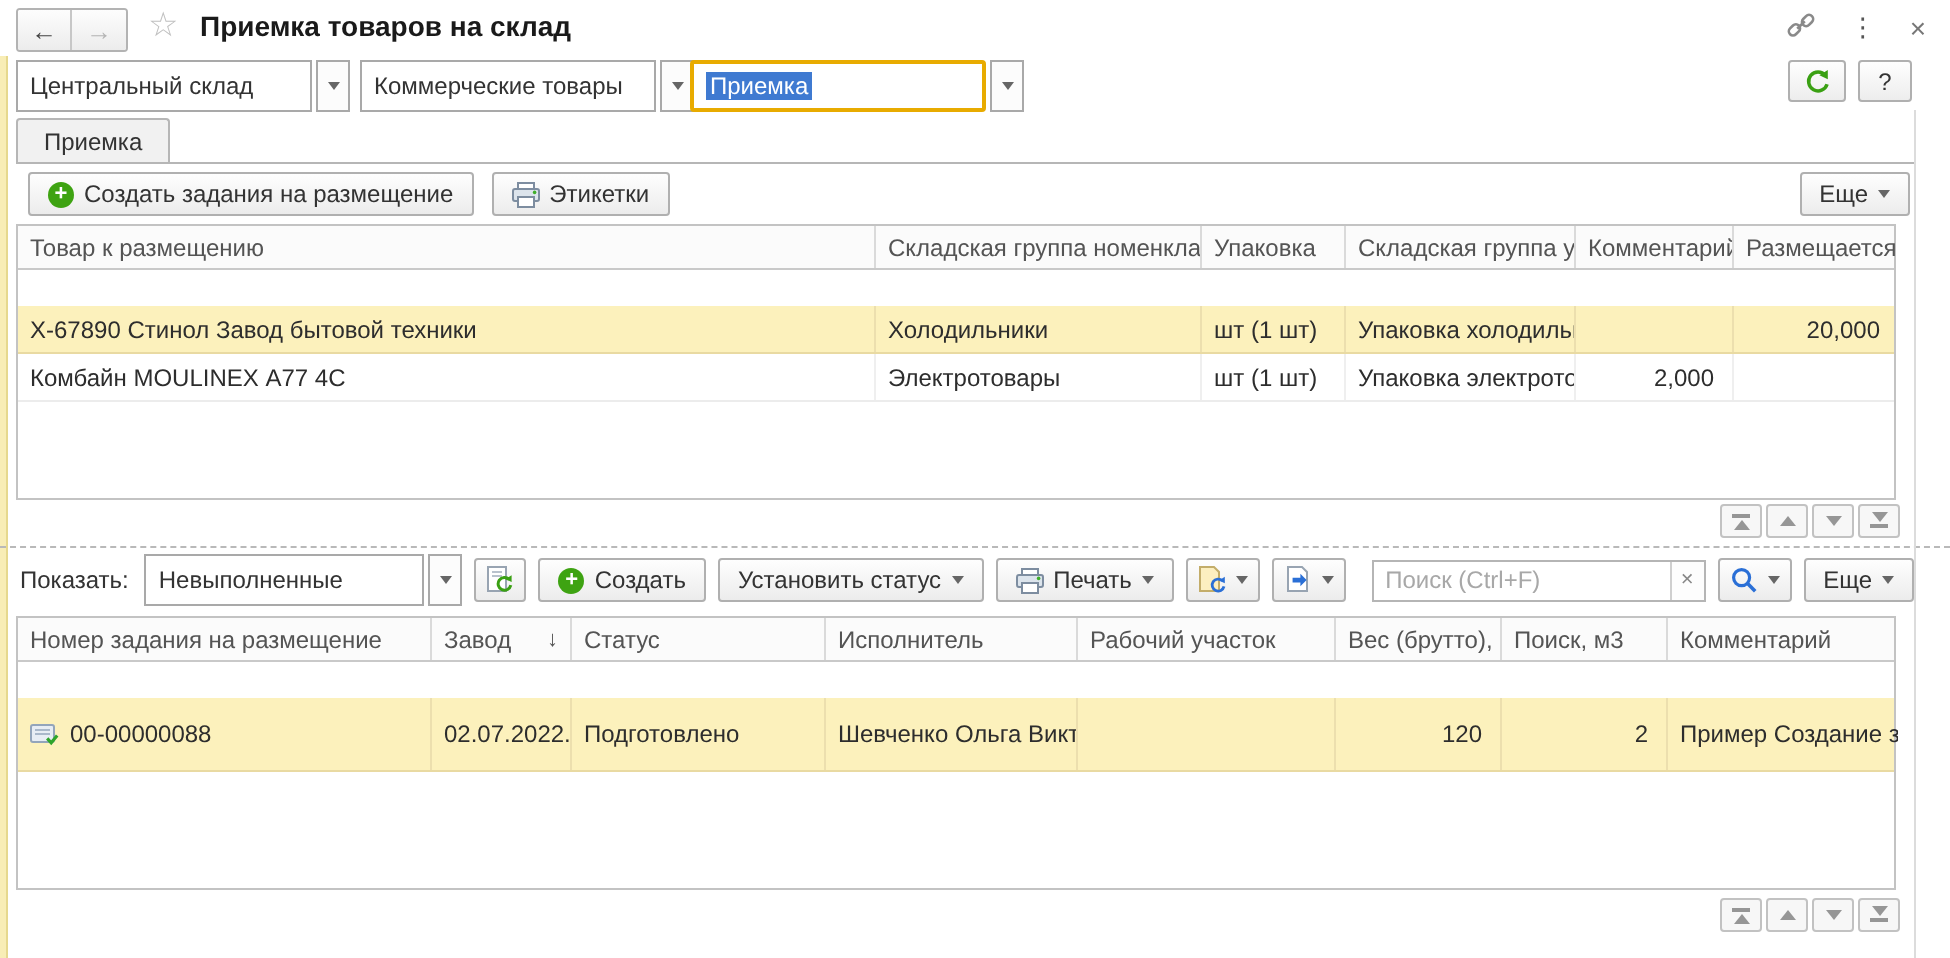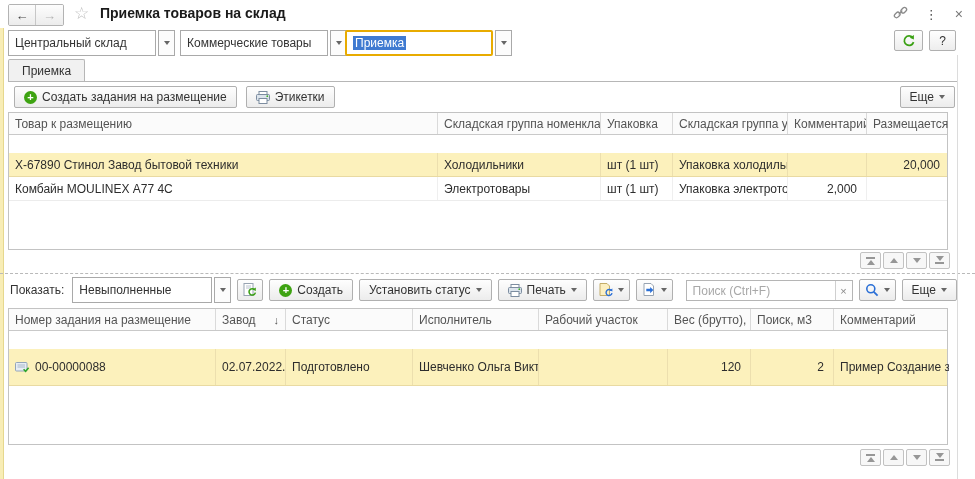--- a/index.html
+++ b/index.html
@@ -86,21 +86,21 @@
     border-top:5px solid #969696; }
   .nbar { width:9px; height:2px; background:#969696; margin:1px 0; }
   #nav1 { top:252px; } #nav2 { top:449px; }
 
   .splitter { position:absolute; top:273px; left:0; width:975px; height:0; border-top:1px dashed #b9b9b9; }
 
   
   .toolbar2 { position:absolute; top:279px; left:10px; right:0; height:22px; display:flex; align-items:center; gap:6px; }
   .show-label { color:#333; margin-right:2px; }
   .icon-only { padding:0 5px; }
-  .search-cluster { position:absolute; right:18px; top:0; display:flex; align-items:flex-end; gap:6px; }
+  .search-cluster { position:absolute; right:18px; top:0; display:flex; align-items:center; gap:6px; }
   .search-wrap { display:flex; height:21px; border:1px solid #b5b5b5; background:#fff; }
   .search-wrap input { border:none; outline:none; width:148px; padding:0 6px; font:inherit; color:#333; }
   .search-wrap input::placeholder { color:#a8a8a8; }
   .clear-btn { width:17px; display:flex; align-items:center; justify-content:center;
     border-left:1px solid #cfcfcf; color:#888; font-size:11px; background:#fdfdfd; }
 </style>
 </head>
 <body>
 
 <div id="app">

